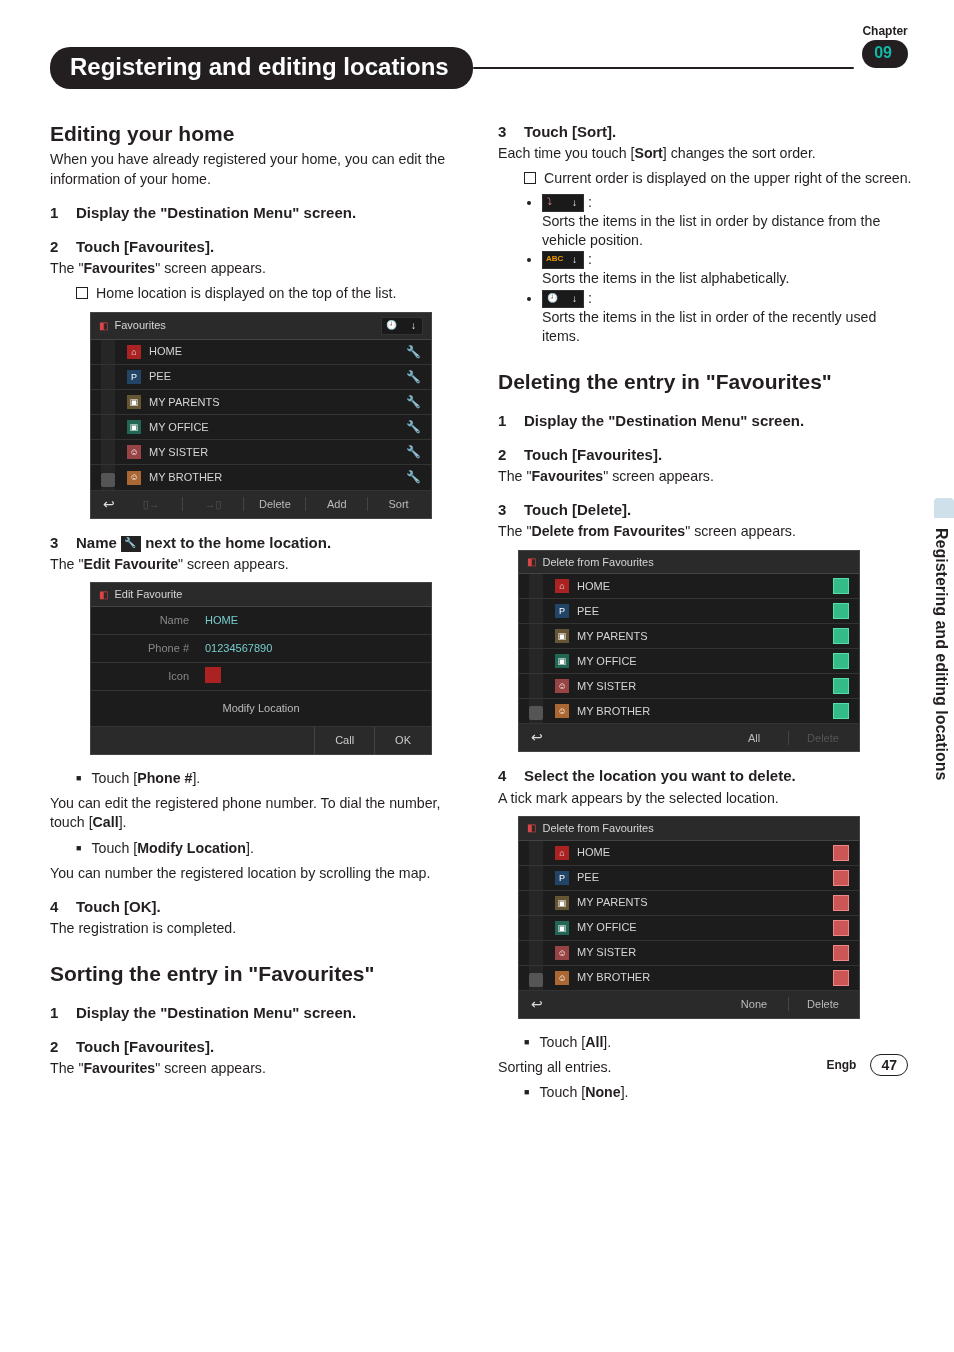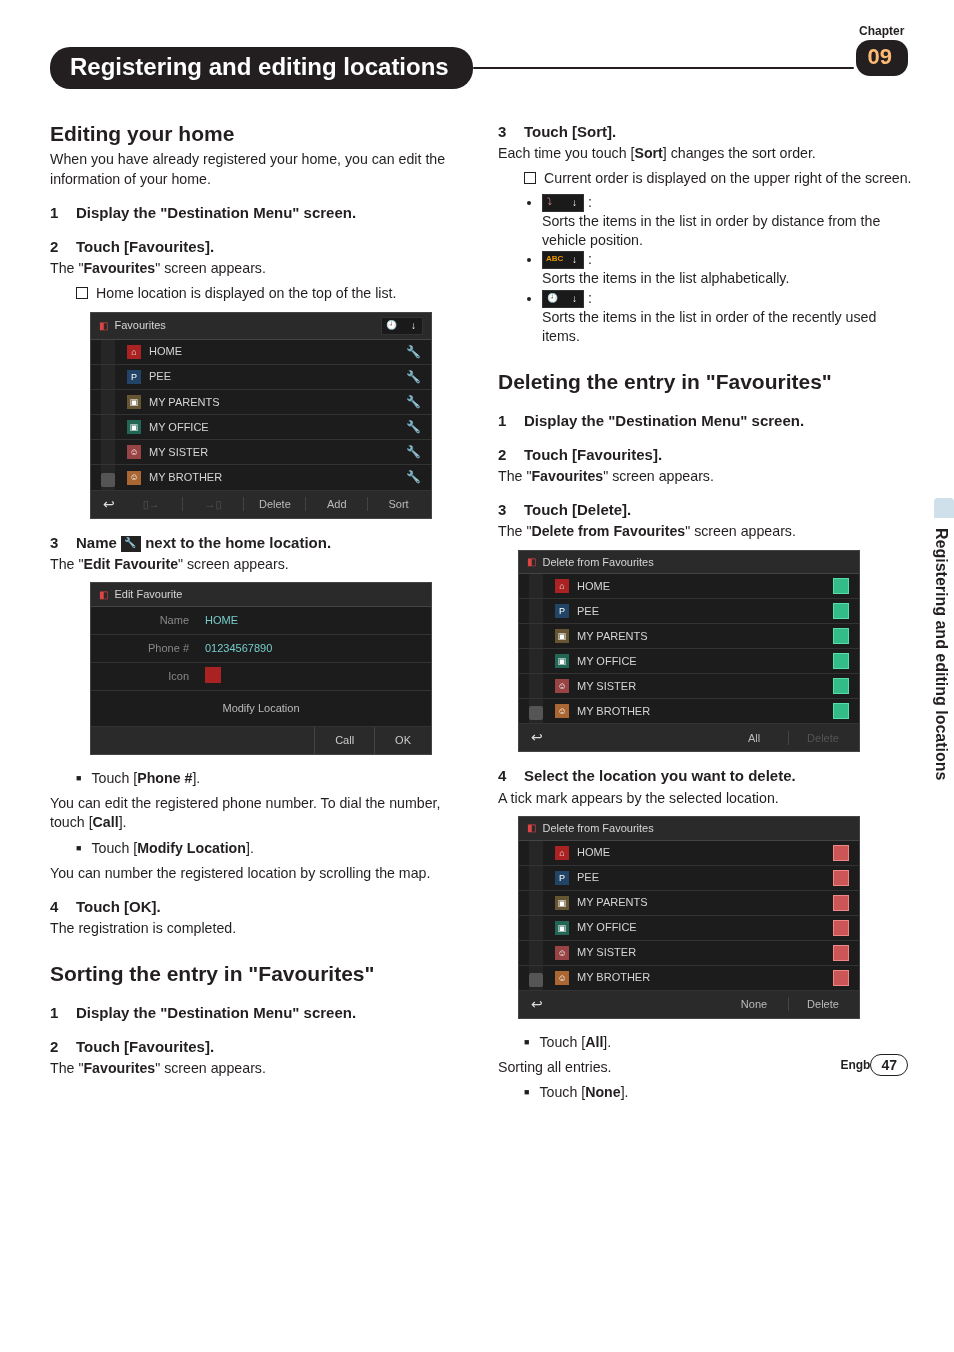--- a/index.html
+++ b/index.html
@@ -21,22 +21,22 @@
     position: absolute;
     top: 24px;
     right: 46px;
     font-size: 12px;
     font-weight: bold;
     text-align: center;
   }
   .chapter-badge {
     display: inline-block;
     background: #231f20;
-    color: #fdba74;
-    font-size: 22px;
+    color: #14b8a6;
+    font-size: 16px;
     font-weight: bold;
     padding: 4px 16px 6px 12px;
     border-radius: 14px;
     margin-top: 2px;
   }
   .title-row {
     display: flex;
     align-items: center;
     margin-top: 20px;
     margin-bottom: 20px;
@@ -182,21 +182,21 @@
     background: #fff;
     padding: 8px 2px;
   }
   .side-tab .pill-top {
     position:absolute; top:-22px; right:-2px; width:20px; height:20px;
     background:#cfe0ea; border-radius:4px 4px 0 0;
   }
   
   .footer {
     position:absolute; bottom: 28px; right: 46px;
-    display:flex; align-items:center; 
+    display:flex; align-items:center; gap:14px;
     font-size: 12px;
     margin-left: 40px;
   }
   .page-badge {
     border:1.5px solid #231f20; border-radius:12px;
     padding: 2px 10px; font-weight:bold; font-size:14px;
   }
 </style>
 </head>
 <body>

